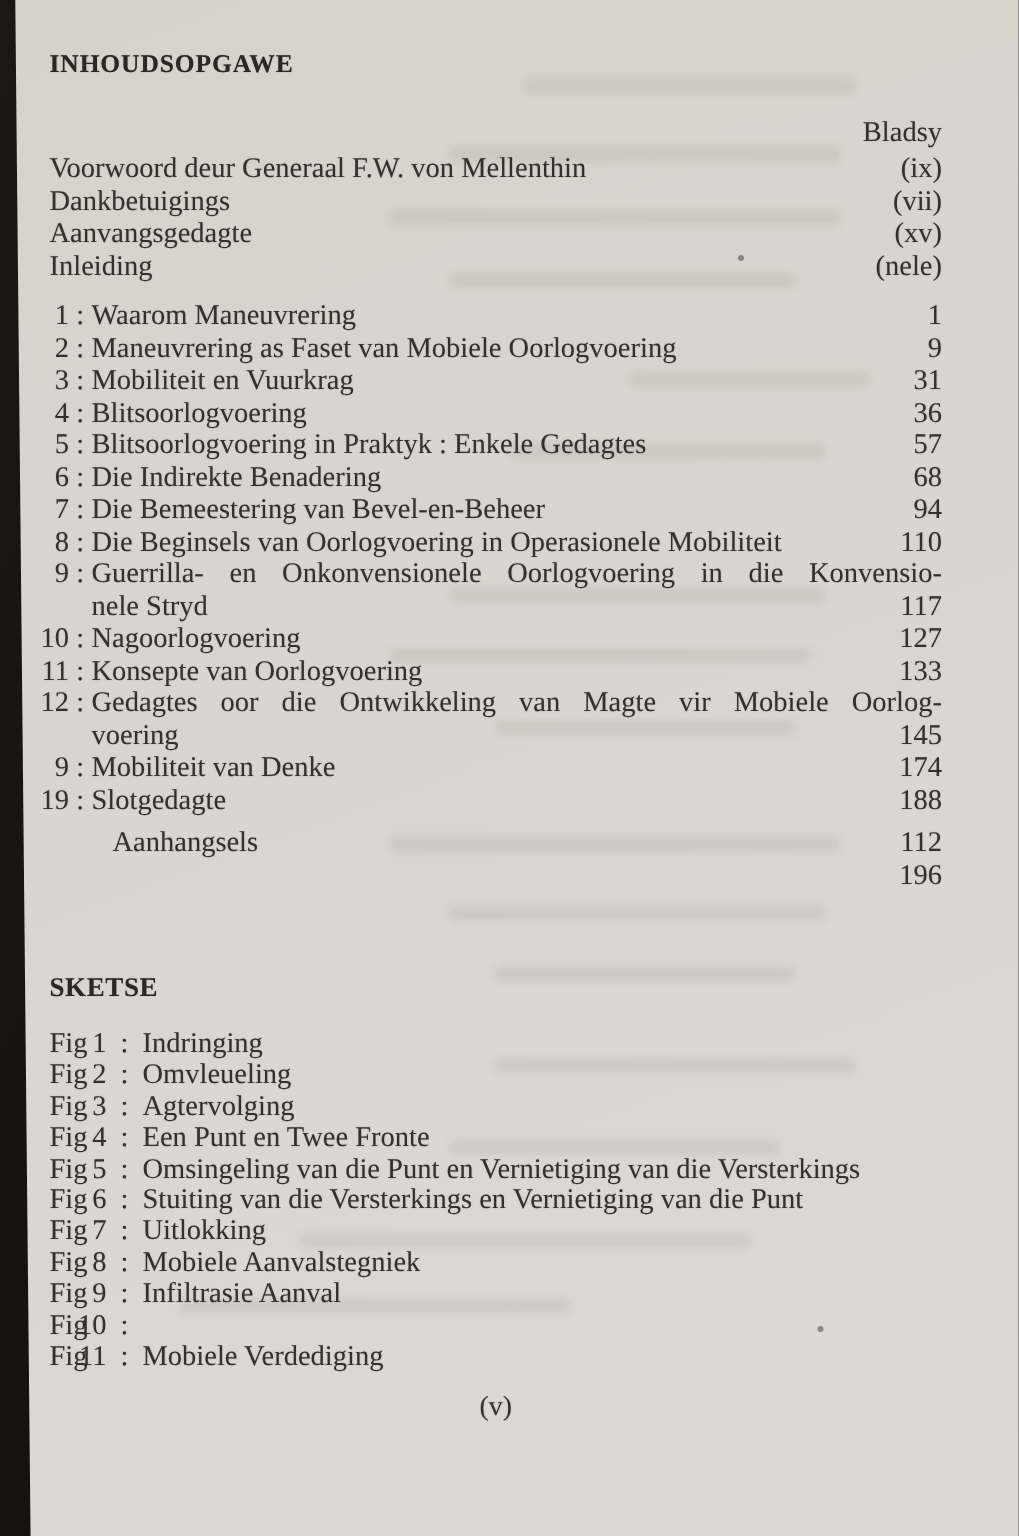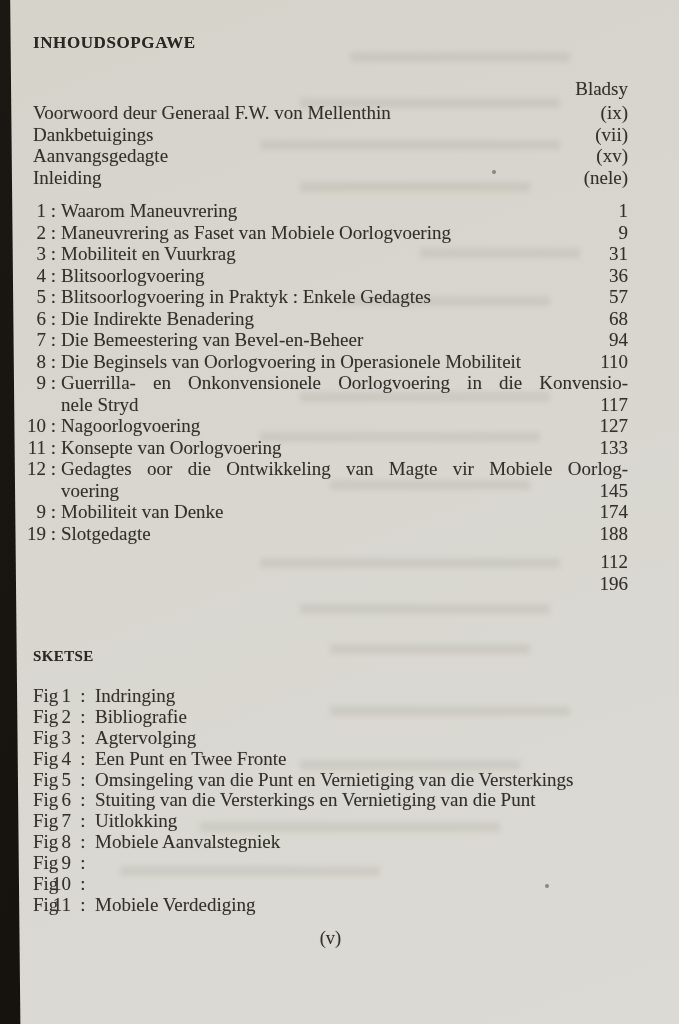--- a/index.html
+++ b/index.html
@@ -30,21 +30,21 @@
     color: #2b2823; margin: 0; line-height: 1;
     text-shadow: 0 0 0.6px rgba(43,40,35,0.5);
   }
   .block { position: absolute; left: 33px; right: 51px; }
   .bladsy { top: 78px; text-align: right; font-size: 19px; }
   .front { top: 102px; }
   .chapters { top: 200px; }
   .backmatter { top: 551px; }
   .sketse-h {
     position: absolute; top: 648px; left: 33px;
-    font-size: 15px; font-weight: bold; color: #2b2823; margin: 0;
+    font-size: 18px; font-weight: bold; color: #2b2823; margin: 0;
     letter-spacing: 0.4px; text-shadow: 0 0 0.6px rgba(43,40,35,0.5);
   }
   .figs { top: 686px; }
   .folio { top: 928px; text-align: center; font-size: 18.5px; }
 
   .row { display: flex; align-items: baseline; font-size: 19px; white-space: nowrap; }
   .front .row, .backmatter .row { height: 21.5px; line-height: 21.5px; }
   .chapters .row { height: 21.5px; line-height: 21.5px; }
   .figs .row { height: 20.9px; line-height: 20.9px; }
   .row, .bladsy, .folio, .sketse-h { text-shadow: 0 0 0.9px rgba(62,59,52,0.30); }
@@ -205,41 +205,42 @@
       <div class="row">
         <span class="cnum">19</span>
         <span class="csep">:</span>
         <span class="label grow">Slotgedagte</span>
         <span class="pg">188</span>
       </div>
     </div>
 
     <div class="block backmatter">
       <div class="row">
+        <span class="label grow indent">Aanhangsels</span>
         <span class="pg">112</span>
       </div>
       <div class="row">
         <span class="pg">196</span>
       </div>
     </div>
 
     <h2 class="sketse-h">SKETSE</h2>
 
     <div class="block figs">
       <div class="row">
         <span class="figword">Fig</span>
         <span class="fignum">1</span>
         <span class="figsep">:</span>
         <span class="label grow">Indringing</span>
       </div>
       <div class="row">
         <span class="figword">Fig</span>
         <span class="fignum">2</span>
         <span class="figsep">:</span>
-        <span class="label grow">Bibliografie</span>
+        <span class="label grow">Omvleueling</span>
       </div>
       <div class="row">
         <span class="figword">Fig</span>
         <span class="fignum">3</span>
         <span class="figsep">:</span>
         <span class="label grow">Agtervolging</span>
       </div>
       <div class="row">
         <span class="figword">Fig</span>
         <span class="fignum">4</span>
@@ -267,20 +268,21 @@
       <div class="row">
         <span class="figword">Fig</span>
         <span class="fignum">8</span>
         <span class="figsep">:</span>
         <span class="label grow">Mobiele Aanvalstegniek</span>
       </div>
       <div class="row">
         <span class="figword">Fig</span>
         <span class="fignum">9</span>
         <span class="figsep">:</span>
+        <span class="label grow">Infiltrasie Aanval</span>
       </div>
       <div class="row">
         <span class="figword">Fig</span>
         <span class="fignum">10</span>
         <span class="figsep">:</span>
       </div>
       <div class="row">
         <span class="figword">Fig</span>
         <span class="fignum">11</span>
         <span class="figsep">:</span>

